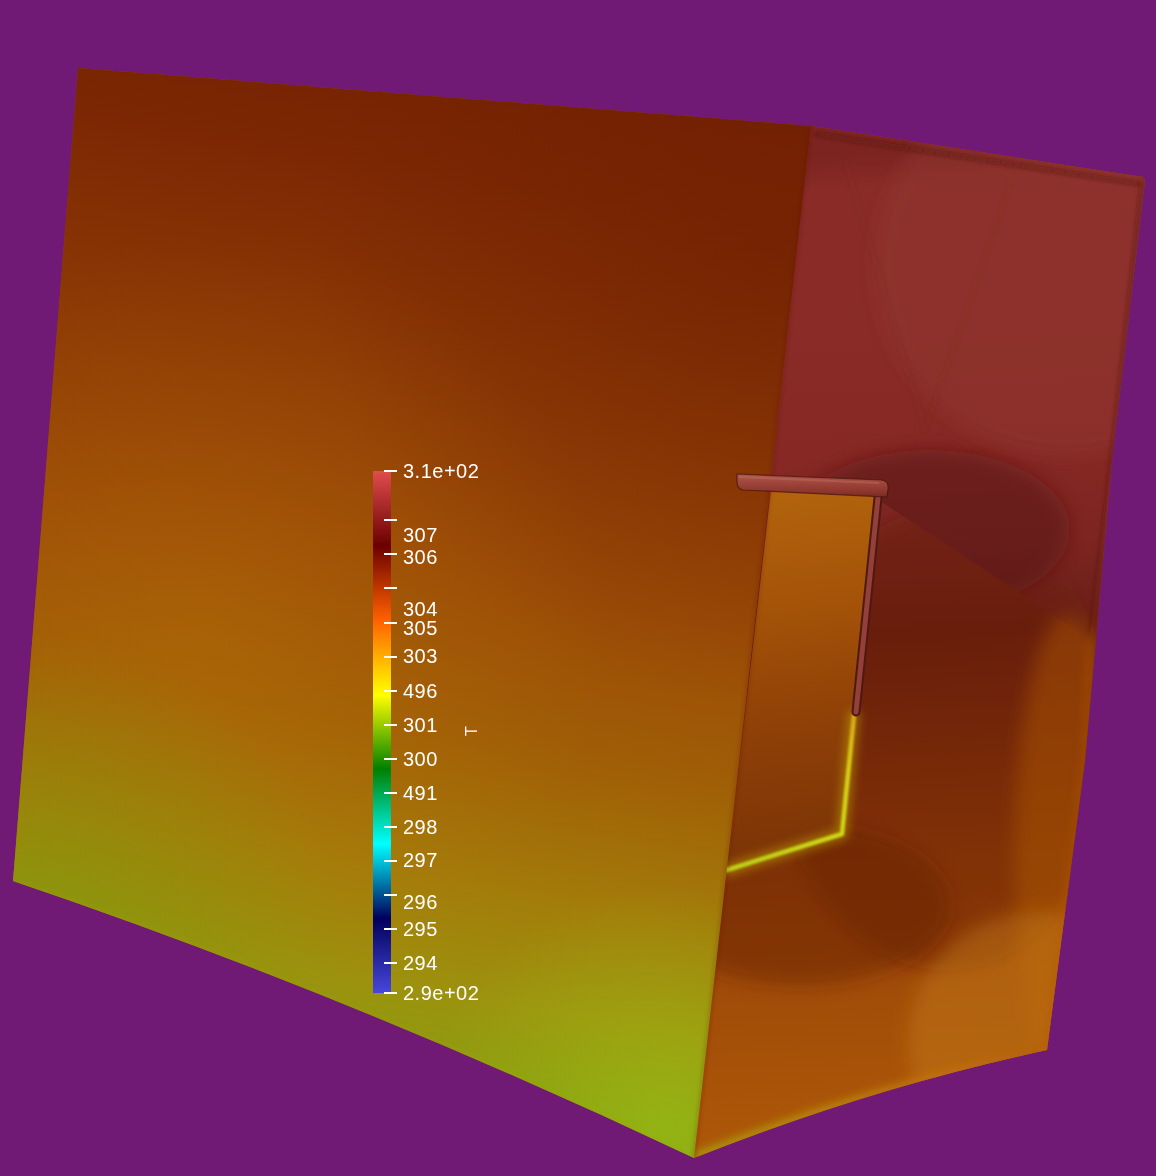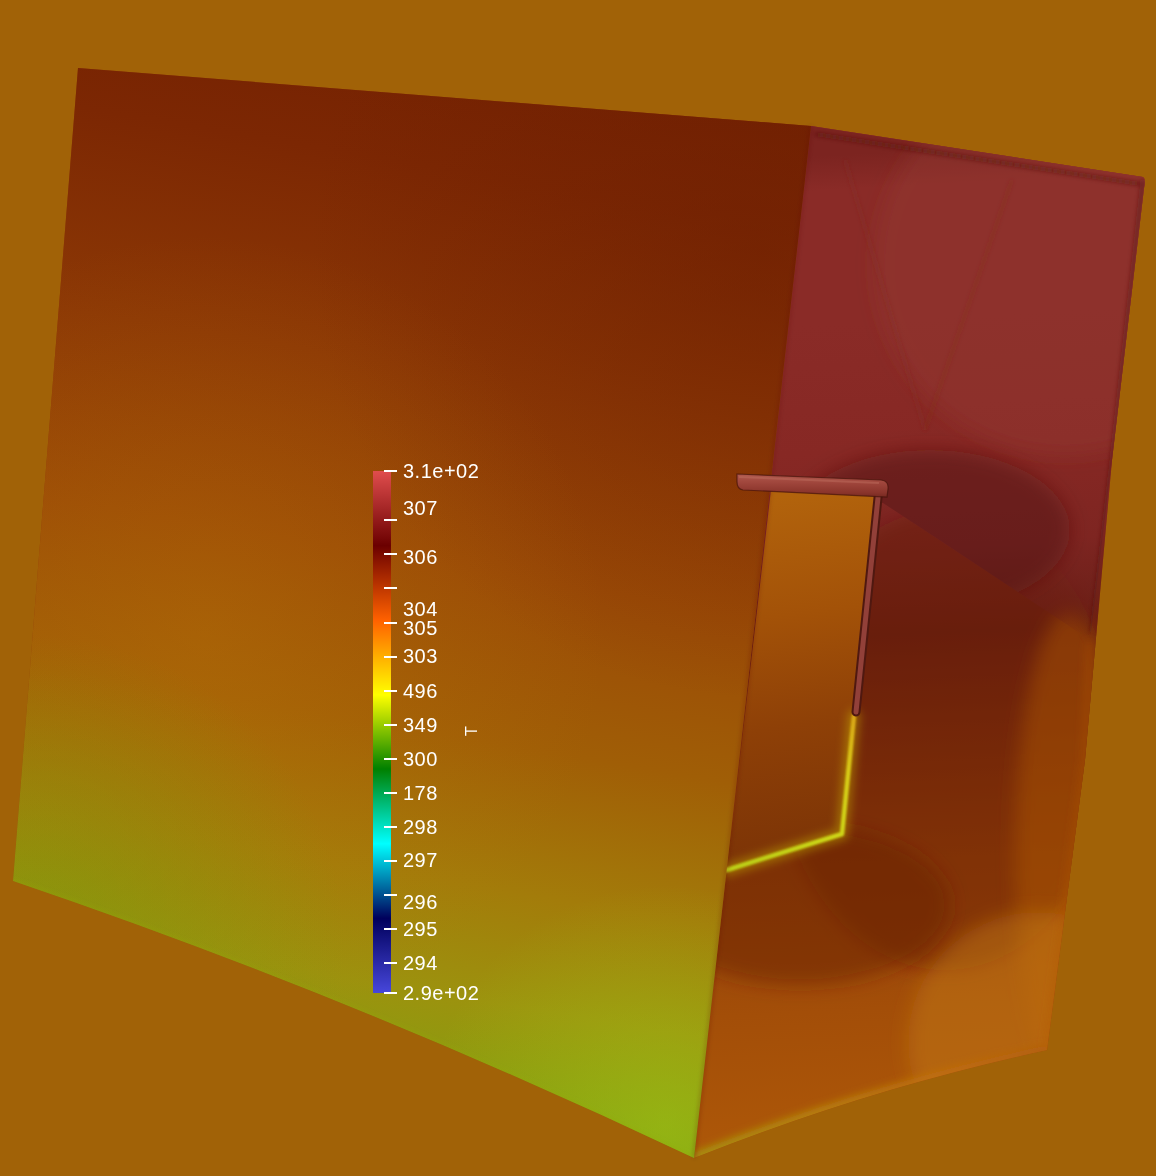--- a/index.html
+++ b/index.html
@@ -1,16 +1,16 @@
 <!DOCTYPE html>
 <html><head>
 <meta charset="utf-8">
 <style>
   html,body{margin:0;padding:0;background:#787472;}
-  #app{position:relative;width:1156px;height:1176px;overflow:hidden;background:#a16207;
+  #app{position:relative;width:1156px;height:1176px;overflow:hidden;background:#701a75;
        font-family:"Liberation Sans",sans-serif;}
   #scene{position:absolute;left:0;top:0;}
   
   #colorbar{position:absolute;left:373px;top:471px;width:130px;height:522px;}
   #cb-bar{position:absolute;left:0;top:0;width:18px;height:522px;}
   .cb-tick{position:absolute;left:11px;width:13px;height:2px;background:#ffffff;
            transform:translateY(-1px);}
   .cb-ticklabel{position:absolute;left:30px;transform:translateY(-52%);color:#ffffff;
            font-size:20px;line-height:1;white-space:nowrap;letter-spacing:0.5px;}
   #cb-title{position:absolute;left:99px;top:260px;transform:translate(-50%,-50%) rotate(-90deg);
@@ -159,37 +159,37 @@
     <path d="M737,474 L881,480 Q889,481 888,489 L887,497 L743,490 Q737,489 737,482 Z" fill="url(#lipgrad)" stroke="#46120a" stroke-opacity="0.7" stroke-width="1.2"></path>
     <path d="M739,477 L879,483" stroke="#be6e60" stroke-opacity="0.45" stroke-width="2" fill="none"></path>
   </svg>
 
   <div id="colorbar">
     <div id="cb-bar" style="background: linear-gradient(to top, rgb(71, 71, 219) 0%, rgb(0, 0, 92) 14.3%, rgb(0, 255, 255) 28.6%, rgb(0, 128, 0) 42.9%, rgb(255, 255, 0) 57.1%, rgb(255, 97, 0) 71.4%, rgb(107, 0, 0) 85.7%, rgb(224, 77, 77) 100%);"></div>
     <div id="cb-ticks">
         <div class="cb-tick" style="top: 0px;"></div>
         <div class="cb-ticklabel" style="top: 0px;">3.1e+02</div>
         <div class="cb-tick" style="top: 49.3738px;"></div>
-        <div class="cb-ticklabel" style="top: 37px;">307</div>
+        <div class="cb-ticklabel" style="top: 64px;">307</div>
         <div class="cb-tick" style="top: 83.4247px;"></div>
         <div class="cb-ticklabel" style="top: 86px;">306</div>
         <div class="cb-tick" style="top: 117.476px;"></div>
         <div class="cb-ticklabel" style="top: 117.476px; margin-top: 40px;">305</div>
         <div class="cb-tick" style="top: 151.526px;"></div>
         <div class="cb-ticklabel" style="top: 138px;">304</div>
         <div class="cb-tick" style="top: 185.577px;"></div>
         <div class="cb-ticklabel" style="top: 185px;">303</div>
         <div class="cb-tick" style="top: 219.628px;"></div>
         <div class="cb-ticklabel" style="top: 219.628px;">496</div>
         <div class="cb-tick" style="top: 253.679px;"></div>
-        <div class="cb-ticklabel" style="top: 253.679px;">349</div>
+        <div class="cb-ticklabel" style="top: 253.679px;">301</div>
         <div class="cb-tick" style="top: 287.73px;"></div>
         <div class="cb-ticklabel" style="top: 287.73px;">300</div>
         <div class="cb-tick" style="top: 321.781px;"></div>
-        <div class="cb-ticklabel" style="top: 321.781px;">178</div>
+        <div class="cb-ticklabel" style="top: 321.781px;">491</div>
         <div class="cb-tick" style="top: 355.832px;"></div>
         <div class="cb-ticklabel" style="top: 355.832px;">298</div>
         <div class="cb-tick" style="top: 389.883px;"></div>
         <div class="cb-ticklabel" style="top: 389px;">297</div>
         <div class="cb-tick" style="top: 423.933px;"></div>
         <div class="cb-ticklabel" style="top: 431px;">296</div>
         <div class="cb-tick" style="top: 457.984px;"></div>
         <div class="cb-ticklabel" style="top: 457.984px;">295</div>
         <div class="cb-tick" style="top: 492.035px;"></div>
         <div class="cb-ticklabel" style="top: 492.035px;">294</div>

